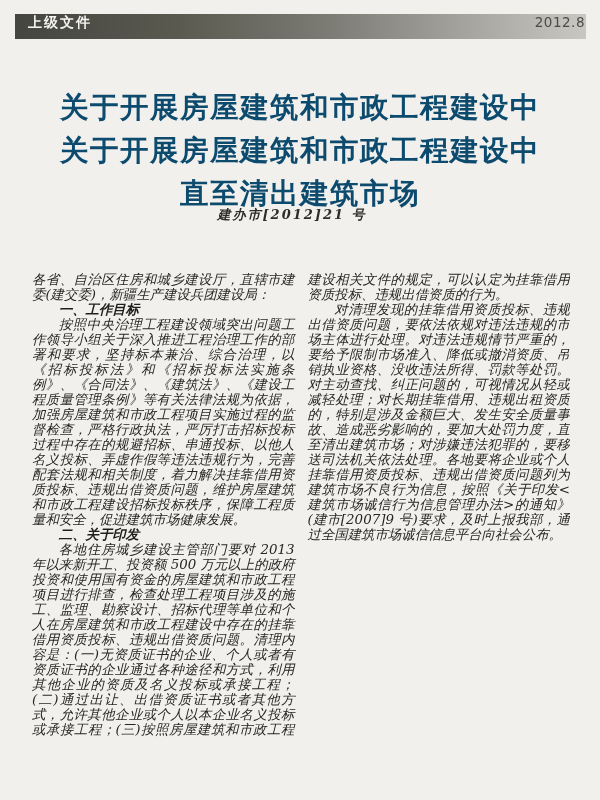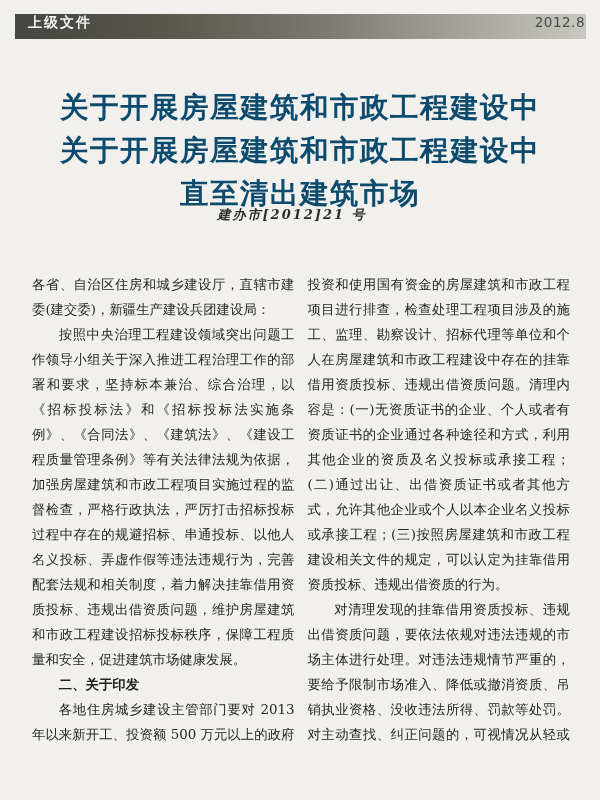--- a/index.html
+++ b/index.html
@@ -60,23 +60,24 @@
   
   .doc-body {
     position: absolute;
     left: 32px; top: 272px;
     width: 538px; height: 488px;
     column-count: 2;
     column-gap: 13px;
     column-fill: auto;
     overflow: hidden;
     font-size: 13.4px;
-    line-height: 25px;
+    line-height: 15px;
     text-align: justify;
     color: #262624;
+    font-style: italic;
   }
   .doc-body p { margin: 0; }
   .para { text-indent: 2em; }
   .salutation { text-indent: 0; }
   .section-heading {
     text-indent: 2em;
     font-family: "DejaVu Sans", sans-serif;
     font-weight: bold;
     color: #1f1f1d;
   }
@@ -121,20 +122,21 @@
 <div class="title-block">
   <div class="title-line">关于开展房屋建筑和市政工程建设中</div>
   <div class="title-line">关于开展房屋建筑和市政工程建设中</div>
   <div class="title-line">直至清出建筑市场</div>
 </div>
 
 <div class="doc-number">建办市[2012]21 号</div>
 
 <div class="doc-body">
   <p class="salutation">各省、自治区住房和城乡建设厅，直辖市建委(建交委)，新疆生产建设兵团建设局：</p>
+  <p class="section-heading">一、工作目标</p>
   <p class="para">按照中央治理工程建设领域突出问题工作领导小组关于深入推进工程治理工作的部署和要求，坚持标本兼治、综合治理，以《招标投标法》和《招标投标法实施条例》、《合同法》、《建筑法》、《建设工程质量管理条例》等有关法律法规为依据，加强房屋建筑和市政工程项目实施过程的监督检查，严格行政执法，严厉打击招标投标过程中存在的规避招标、串通投标、以他人名义投标、弄虚作假等违法违规行为，完善配套法规和相关制度，着力解决挂靠借用资质投标、违规出借资质问题，维护房屋建筑和市政工程建设招标投标秩序，保障工程质量和安全，促进建筑市场健康发展。</p>
   <p class="section-heading">二、关于印发</p>
   <p class="para">各地住房城乡建设主管部门要对 2013 年以来新开工、投资额 500 万元以上的政府投资和使用国有资金的房屋建筑和市政工程项目进行排查，检查处理工程项目涉及的施工、监理、勘察设计、招标代理等单位和个人在房屋建筑和市政工程建设中存在的挂靠借用资质投标、违规出借资质问题。清理内容是：(一)无资质证书的企业、个人或者有资质证书的企业通过各种途径和方式，利用其他企业的资质及名义投标或承接工程；(二)通过出让、出借资质证书或者其他方式，允许其他企业或个人以本企业名义投标或承接工程；(三)按照房屋建筑和市政工程建设相关文件的规定，可以认定为挂靠借用资质投标、违规出借资质的行为。</p>
   <p class="para">对清理发现的挂靠借用资质投标、违规出借资质问题，要依法依规对违法违规的市场主体进行处理。对违法违规情节严重的，要给予限制市场准入、降低或撤消资质、吊销执业资格、没收违法所得、罚款等处罚。对主动查找、纠正问题的，可视情况从轻或减轻处理；对长期挂靠借用、违规出租资质的，特别是涉及金额巨大、发生安全质量事故、造成恶劣影响的，要加大处罚力度，直至清出建筑市场；对涉嫌违法犯罪的，要移送司法机关依法处理。各地要将企业或个人挂靠借用资质投标、违规出借资质问题列为建筑市场不良行为信息，按照《关于印发&lt;建筑市场诚信行为信息管理办法&gt;的通知》(建市[2007]9 号)要求，及时上报我部，通过全国建筑市场诚信信息平台向社会公布。</p>
 
 </div>
 
 <div class="footer">
   <span class="journal-logo">中国市政</span>
   <div class="footer-rule rule-left"></div>

